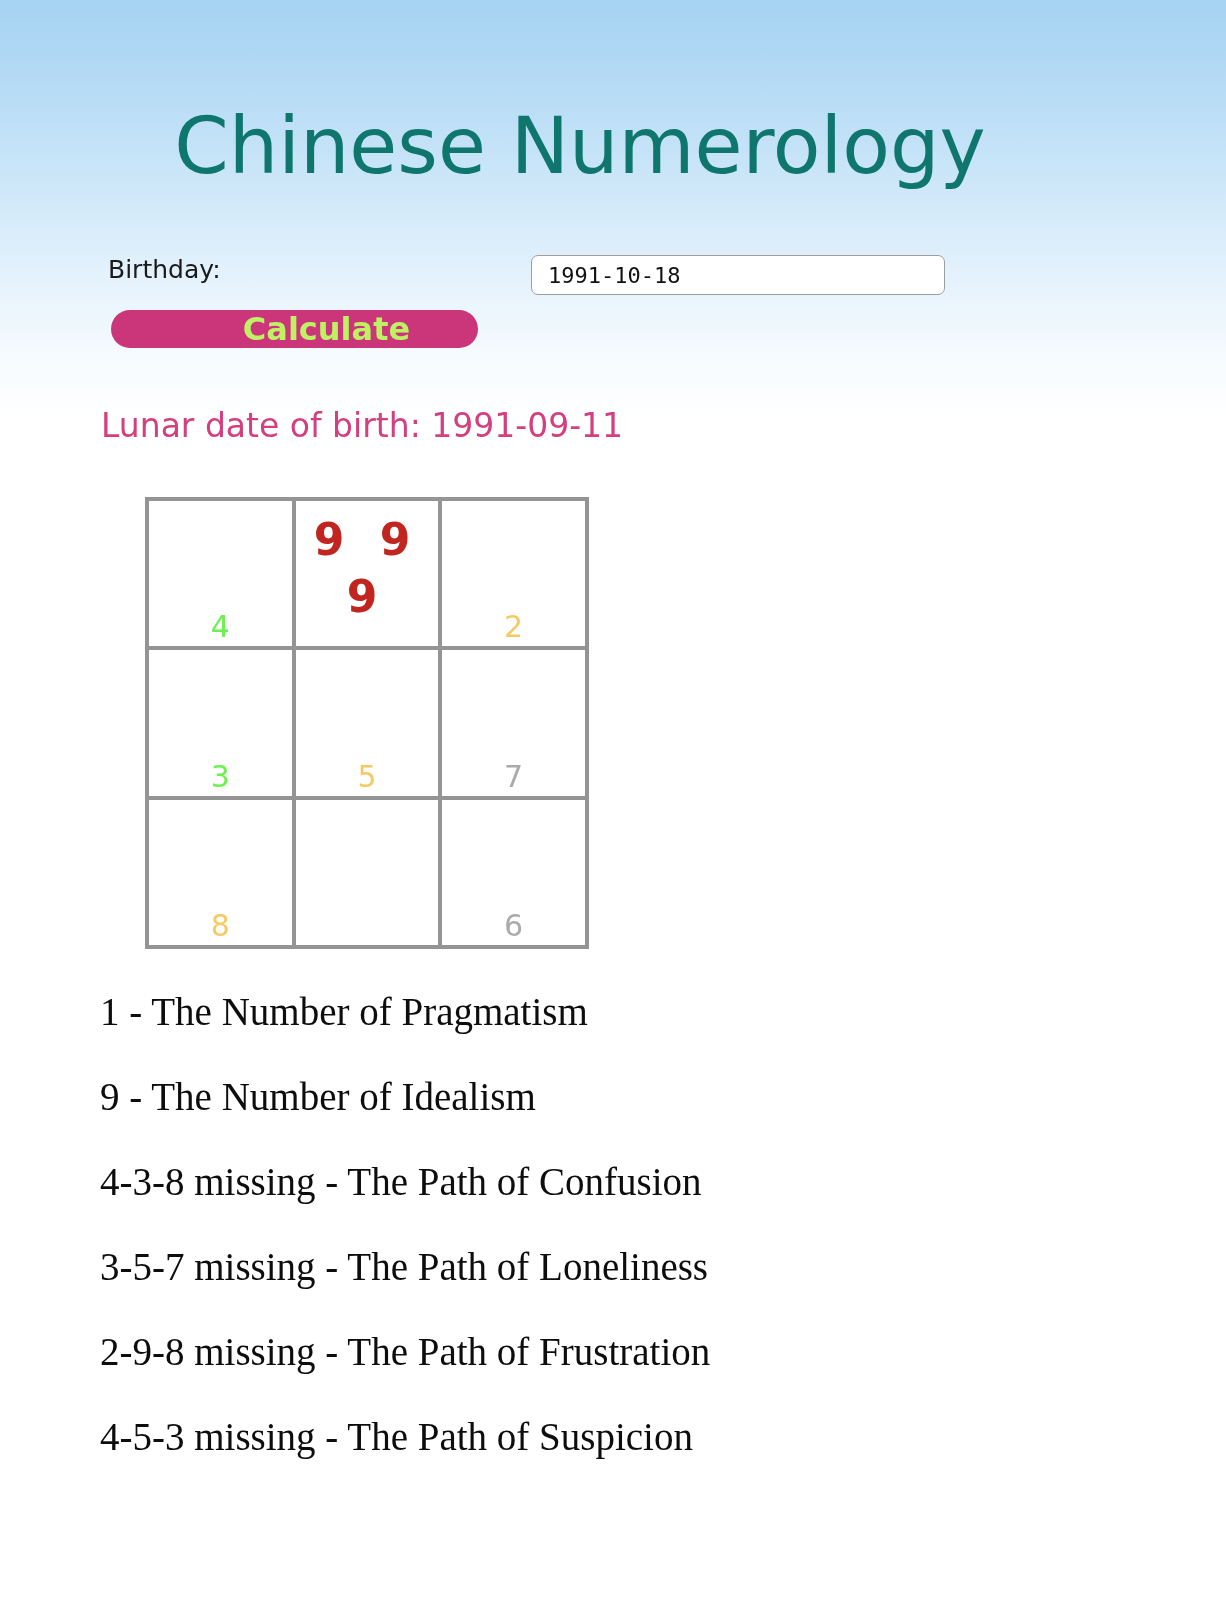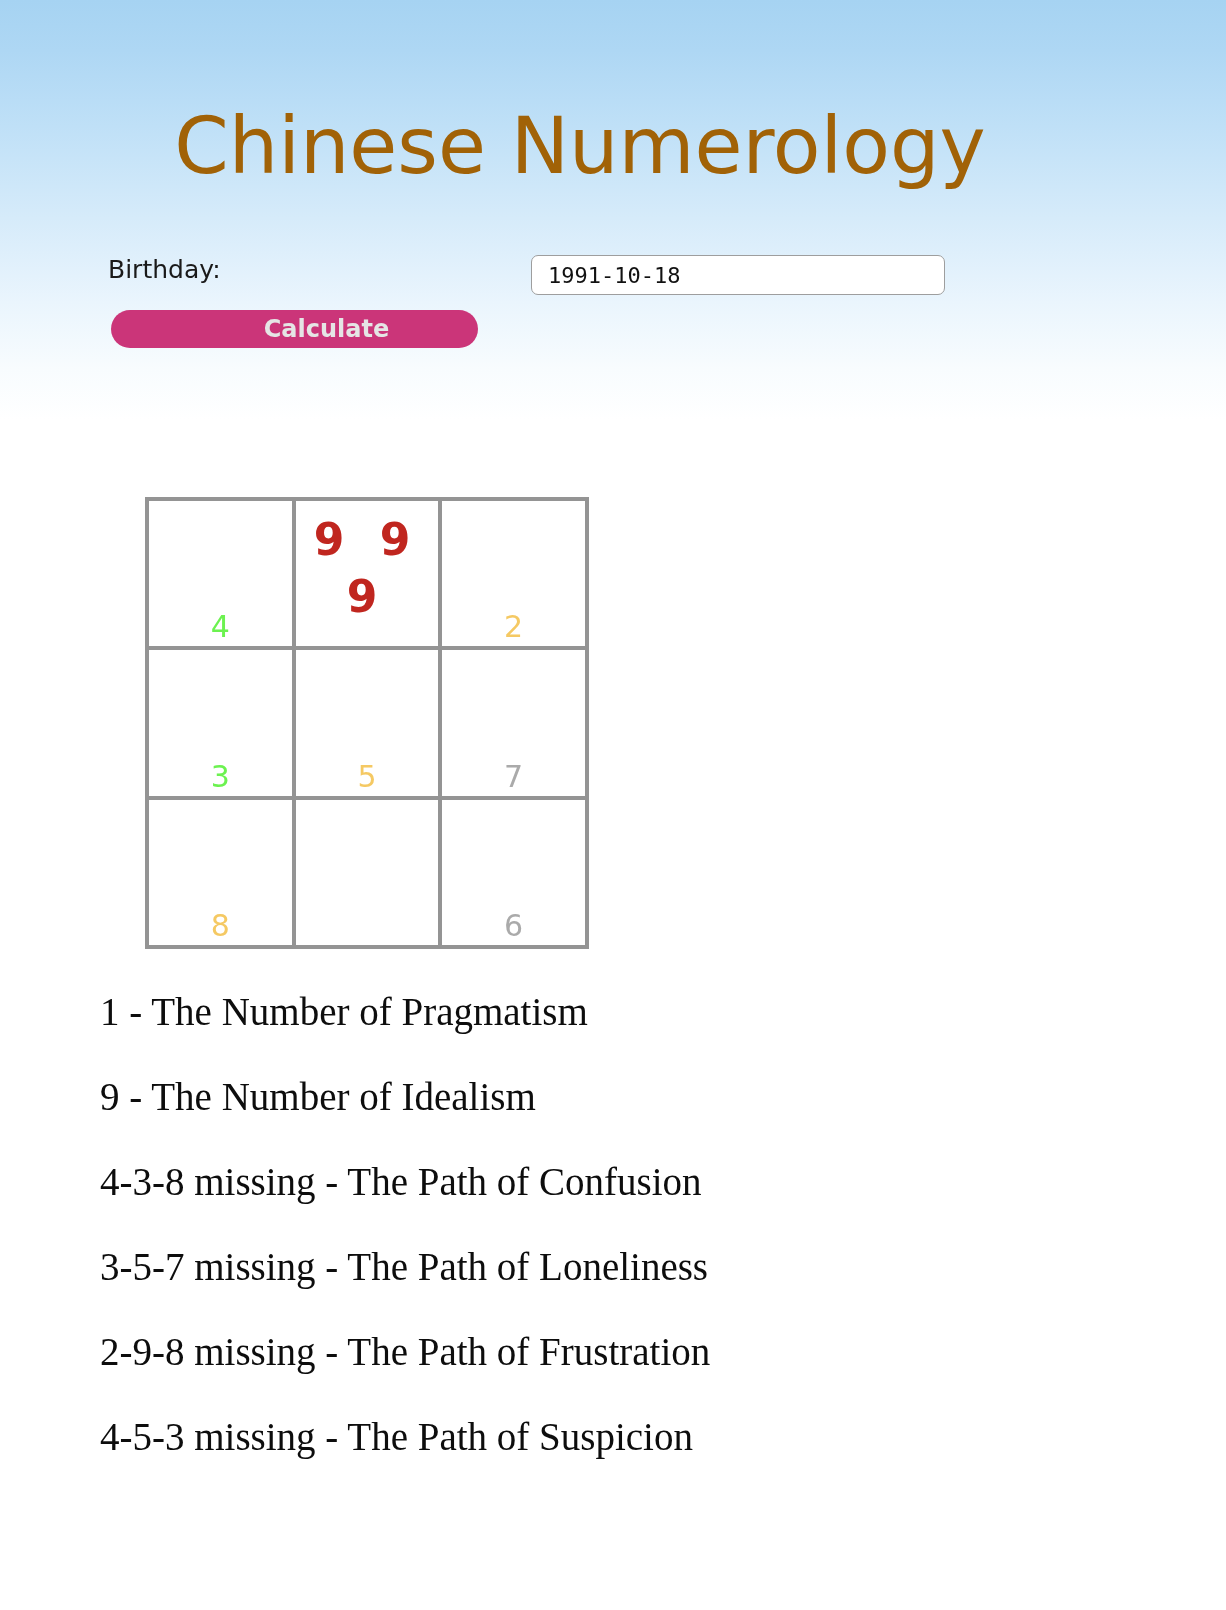--- a/index.html
+++ b/index.html
@@ -36,21 +36,21 @@
     height: 1610px;
   }
 
   
   #page-title {
     position: absolute;
     left: 0;
     top: 55px;
     width: 1160px;
     text-align: center;
-    color: #a16207;
+    color: #0f766e;
     font-size: 78px;
     font-weight: normal;
     letter-spacing: 0px;
     line-height: 1.0;
     font-family: "DejaVu Sans", sans-serif;
     white-space: nowrap;
   }
 
   
   #birthday-label {
@@ -78,24 +78,24 @@
     box-sizing: content-box;
     outline: none;
   }
   #calculate-button {
     position: absolute;
     left: 111px;
     top: 310px;
     width: 367px;
     height: 38px;
     background: #cb3579;
-    color: #e5e5e5;
+    color: #bef264;
     border: none;
     border-radius: 19px;
-    font-size: 24px;
+    font-size: 32px;
     font-weight: bold;
     font-family: "DejaVu Sans", sans-serif;
     text-align: center;
     padding: 0 0 0 64px;
     box-sizing: border-box;
     line-height: 38px;
     cursor: pointer;
   }
 
   
@@ -180,20 +180,21 @@
 <div id="page">
 
   <h1 id="page-title">Chinese Numerology</h1>
 
   <label id="birthday-label">Birthday:</label>
 
   <input id="birthday-input" type="text" value="1991-10-18" style="">
 
   <button id="calculate-button">Calculate</button>
 
+  <div id="lunar-line">Lunar date of birth: 1991-09-11</div>
 
   <div id="numerology-grid" style="border-top-color: rgb(148, 148, 148); border-left-color: rgb(148, 148, 148);">
     <div class="grid-cell" style="border-right-color: rgb(148, 148, 148); border-bottom-color: rgb(148, 148, 148);">
 
       <div class="cell-label" style="color: rgb(108, 242, 80);">4</div>
     </div>
     <div class="grid-cell" style="border-right-color: rgb(148, 148, 148); border-bottom-color: rgb(148, 148, 148);">
       <div class="cell-digits" style="color: rgb(192, 38, 31);">9 9 9</div>
       <div class="cell-label" style="color: rgb(255, 255, 255);">9</div>
     </div>

